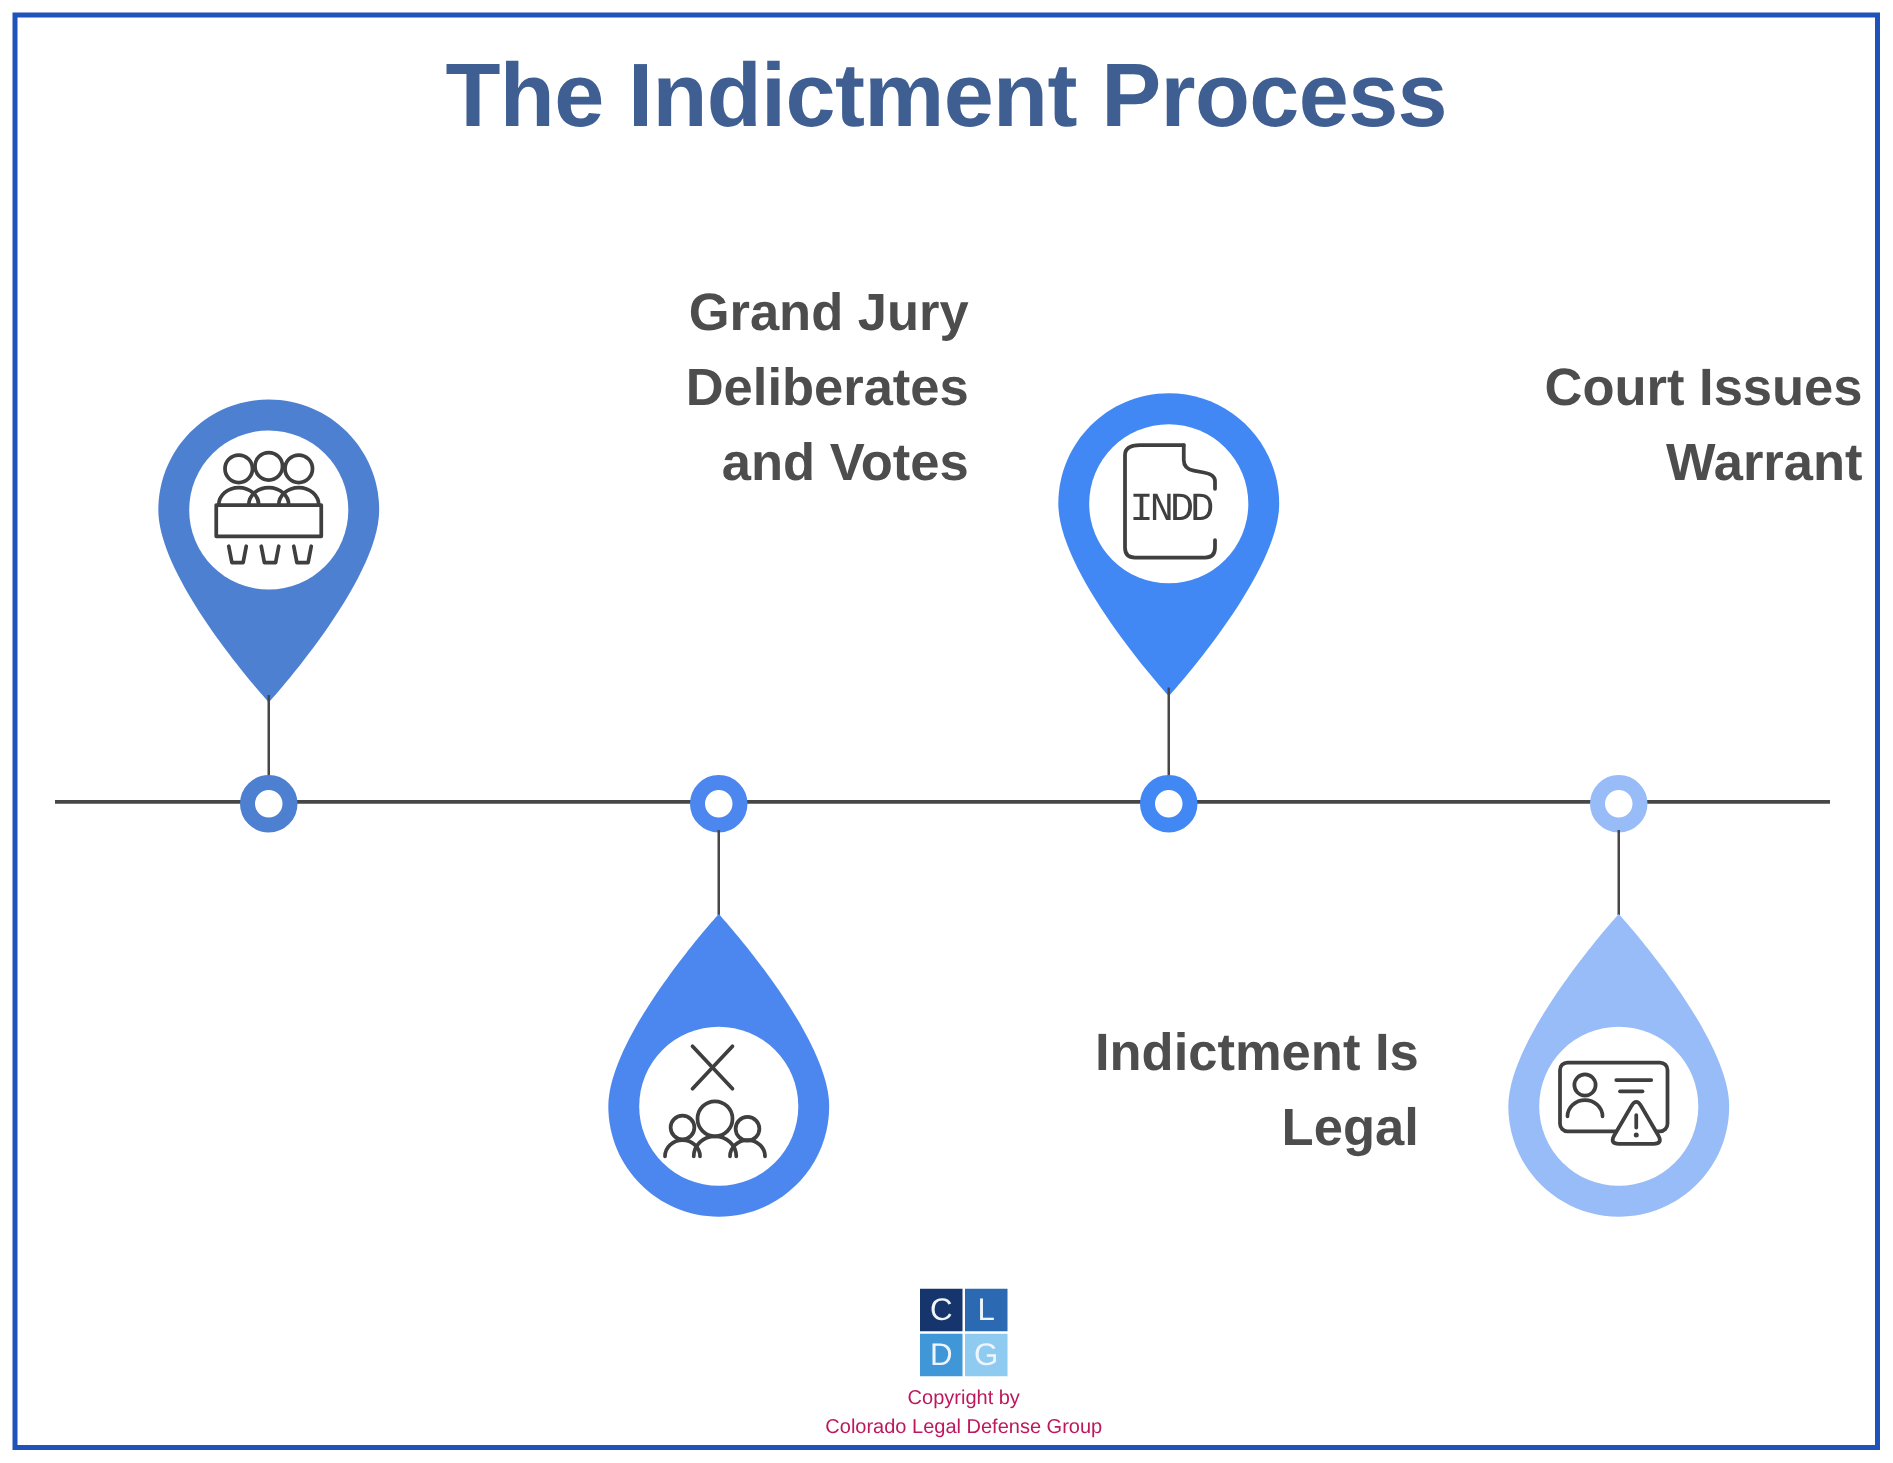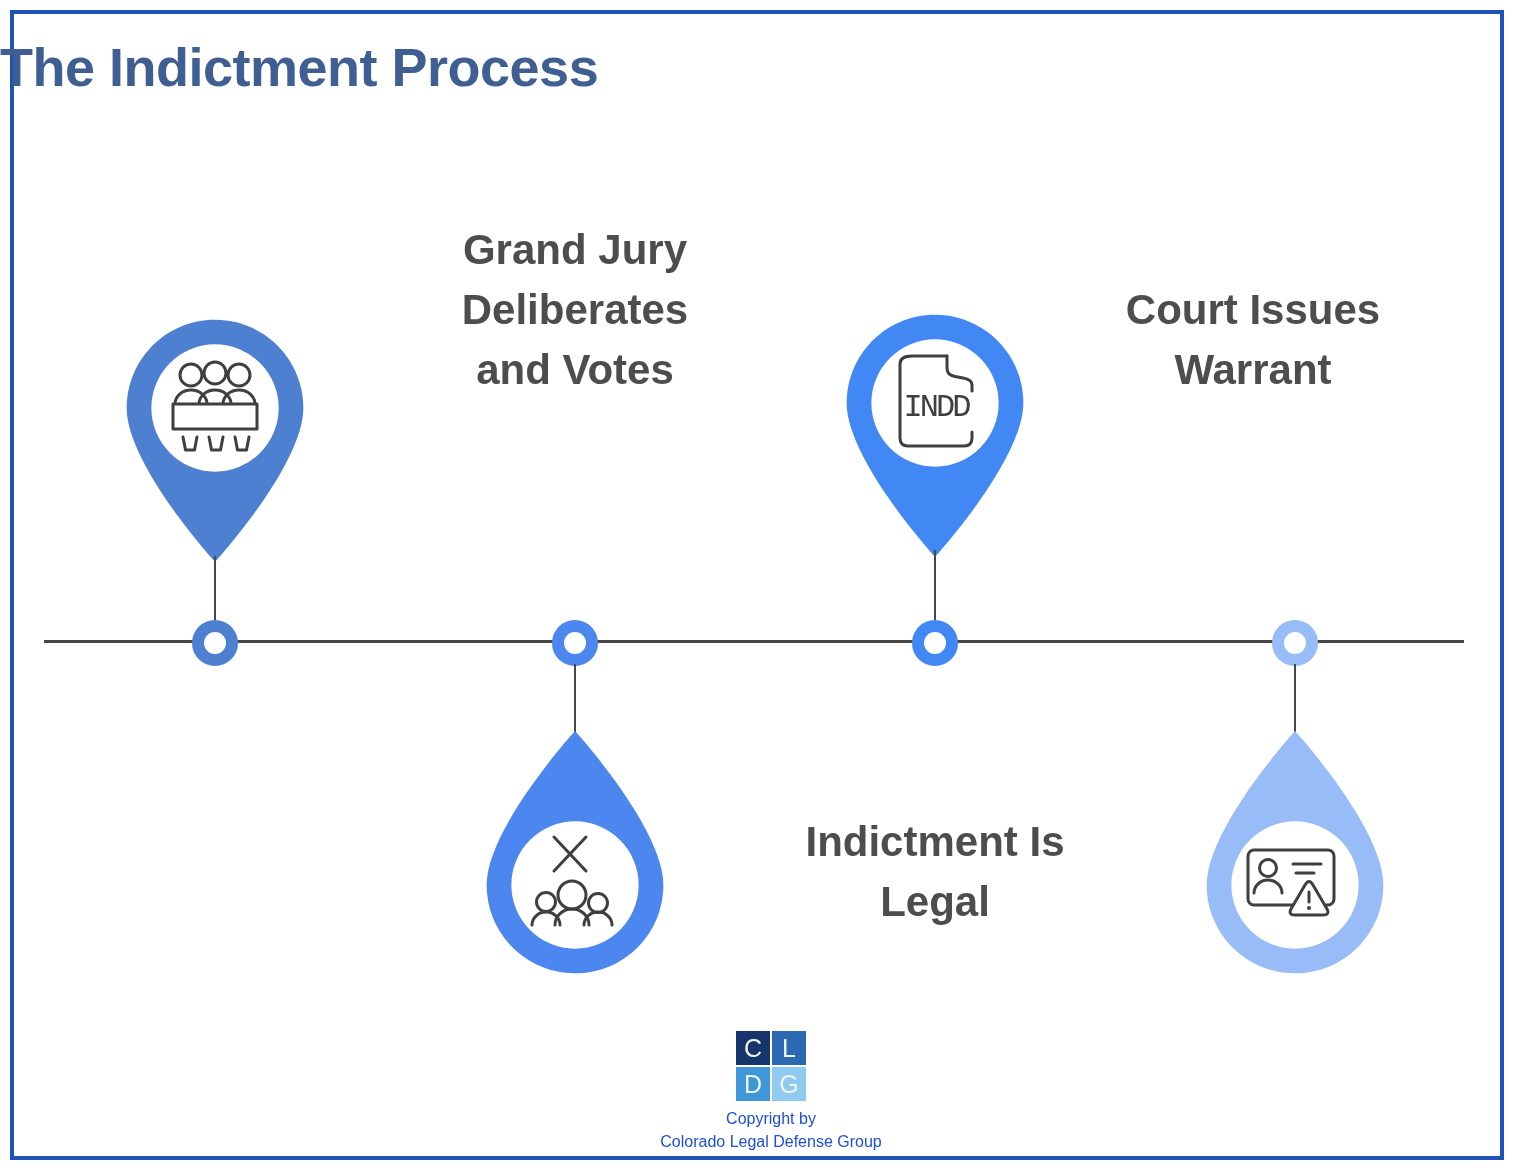--- a/index.html
+++ b/index.html
@@ -2,46 +2,46 @@
 <html><head>
 <meta charset="utf-8">
 <style>
   html,body{margin:0;padding:0;background:#ffffff;}
   .canvas{
     position:relative;width:1514px;height:1170px;background:#ffffff;overflow:hidden;
     font-family:"Liberation Sans",sans-serif;
   }
   .frame{position:absolute;inset:10px;border:4px solid #1f53ba;pointer-events:none;}
   .title{
-    position:absolute;top:36px;left:0;right:0;text-align:left;
-    font-size:54px;font-weight:bold;letter-spacing:-0.5px;color:#3f5f92;
+    position:absolute;top:36px;left:0;right:0;text-align:center;
+    font-size:72px;font-weight:bold;letter-spacing:-0.5px;color:#3f5f92;
   }
   .hline{position:absolute;top:640px;left:44px;width:1420px;height:3px;background:#474747;}
   .stem{position:absolute;width:2px;background:#474747;}
   .node{
     position:absolute;width:46px;height:46px;box-sizing:border-box;border-radius:50%;
     border:12px solid #4e80d2;background:#ffffff;
   }
   .pin{position:absolute;}
   .pin-up{transform:rotate(180deg);}
   .icon{position:absolute;width:120px;height:120px;}
   .icon *{vector-effect:none;}
   .ic-stroke{fill:none;stroke:#3f3f3f;stroke-width:3;stroke-linecap:round;stroke-linejoin:round;}
   .ic-fillwhite{fill:#ffffff;stroke:#3f3f3f;stroke-width:3;stroke-linecap:round;stroke-linejoin:round;}
   .step-label{
-    position:absolute;width:400px;text-align:center;white-space:pre-line;
+    position:absolute;width:400px;text-align:right;white-space:pre-line;
     font-size:42px;font-weight:bold;line-height:60px;color:#4d4d4d;
   }
   .logo{position:absolute;left:736px;top:1031px;width:70px;height:70px;
     display:grid;grid-template-columns:34px 34px;grid-template-rows:34px 34px;gap:2px;}
   .logo-tile{display:flex;align-items:center;justify-content:center;
     font-size:25px;font-weight:400;color:#eef5fc;}
   .copyright{
     position:absolute;left:571px;top:1107px;width:400px;text-align:center;
-    white-space:pre-line;font-size:16px;line-height:23px;color:#1d4ed8;
+    white-space:pre-line;font-size:16px;line-height:23px;color:#be185d;
   }
   .indd-text{font-family:"Liberation Mono",monospace;font-size:32px;letter-spacing:-3px;fill:#3f3f3f;}
 </style>
 </head>
 <body>
 
 <div class="canvas">
   <div class="frame" style="border-color: rgb(31, 83, 186);"></div>
 
   <div class="title" style="color: rgb(63, 95, 146);">The Indictment Process</div>
@@ -94,21 +94,21 @@
   <svg class="icon" style="left:875px;top:343px" viewBox="0 0 120 120">
     <path class="ic-stroke" d="M72,13 H37 Q25,13 25,21 V95 Q25,103 33,103 H89 Q97,103 97,95 V89"></path>
     <path class="ic-stroke" d="M72,13 V25 Q72,32 80,33.5 L88,35 Q97,36.5 97,42 V48"></path>
     <text class="indd-text" x="61" y="73" text-anchor="middle">INDD</text>
   </svg>
   <div class="stem" style="left:934px;top:550px;height:72px"></div>
   <div class="node" style="left: 912px; top: 620px; border-color: rgb(66, 136, 244);"></div>
   <div class="step-label" style="left:735px;top:812px">Indictment Is
 Legal</div>
 
-  <div class="step-label" style="left:1053px;top:280px">Court Issues
+  <div class="step-label" style="left:1090px;top:280px">Court Issues
 Warrant</div>
   <div class="node" style="left: 1272px; top: 620px; border-color: rgb(151, 188, 247);"></div>
   <div class="stem" style="left:1294px;top:664px;height:68px"></div>
   <svg class="pin pin-up" style="left:1200px;top:714px" width="190" height="266" viewBox="0 0 200 280">
     <path d="M100,7 C48.6,7 7,48.6 7,100 C7,160 100,262 100,262 C100,262 193,160 193,100 C193,48.6 151.4,7 100,7 Z" fill="#97bcf7"></path>
     <circle cx="100" cy="100" r="67" fill="#ffffff"></circle>
   </svg>
   <svg class="icon" style="left:1235px;top:825px" viewBox="0 0 120 120">
     <rect class="ic-stroke" x="13" y="25" width="86" height="55" rx="6"></rect>
     <circle class="ic-stroke" cx="33" cy="43" r="8.5"></circle>

